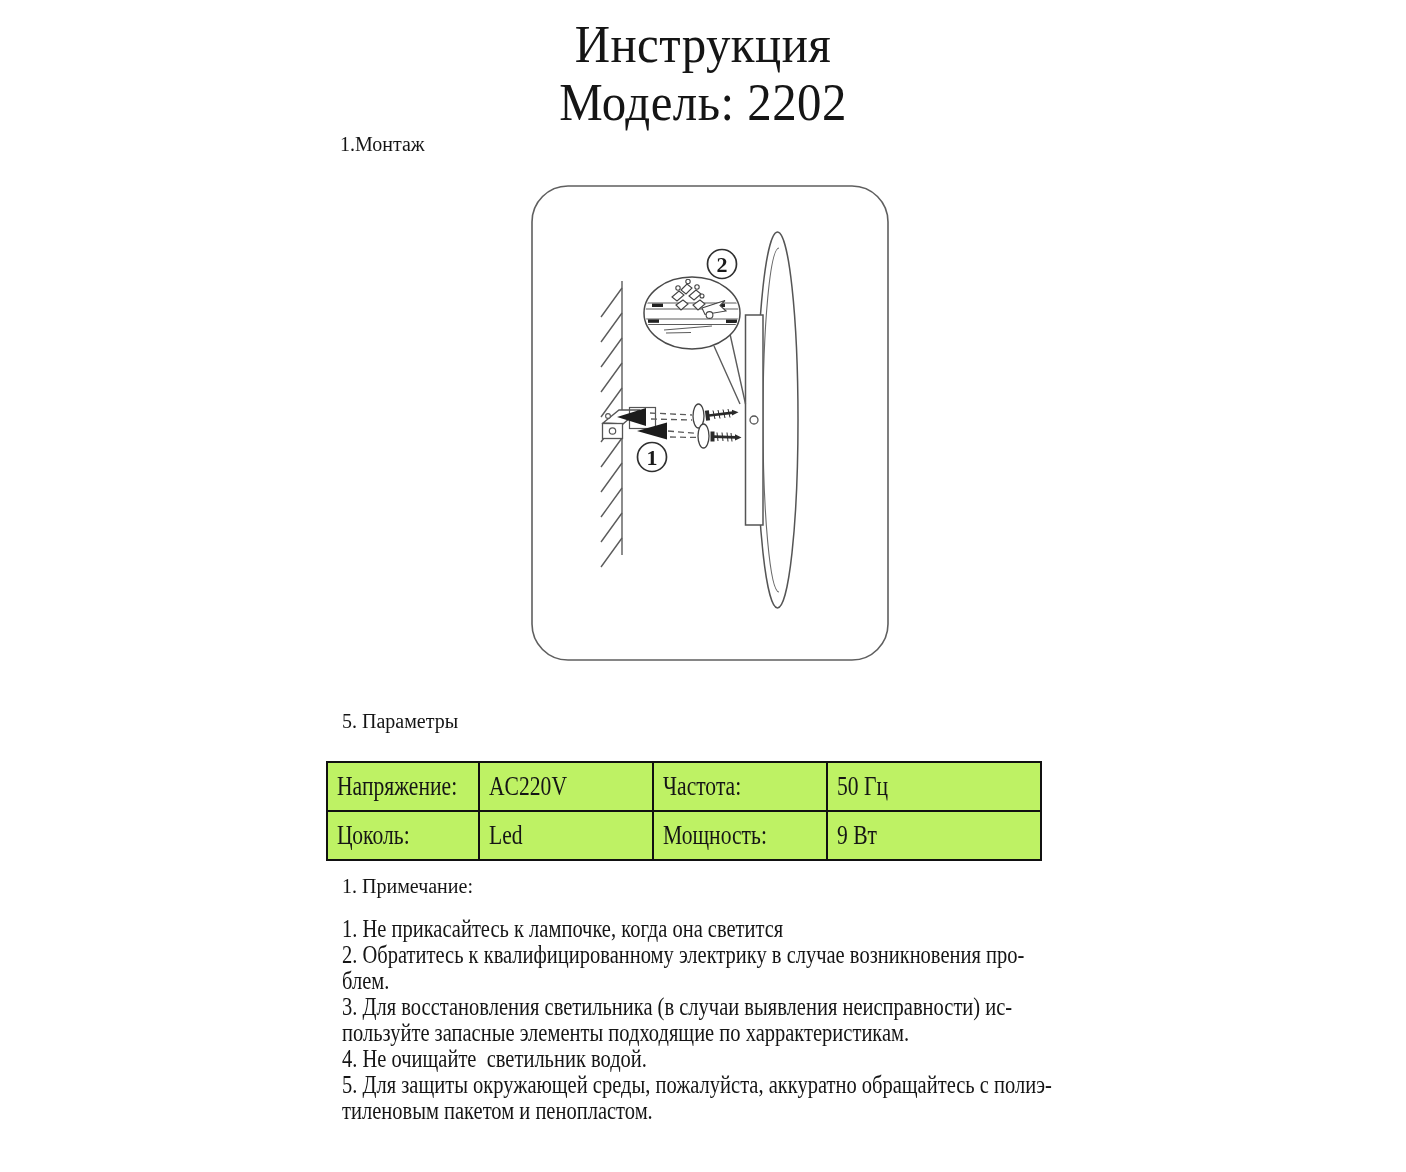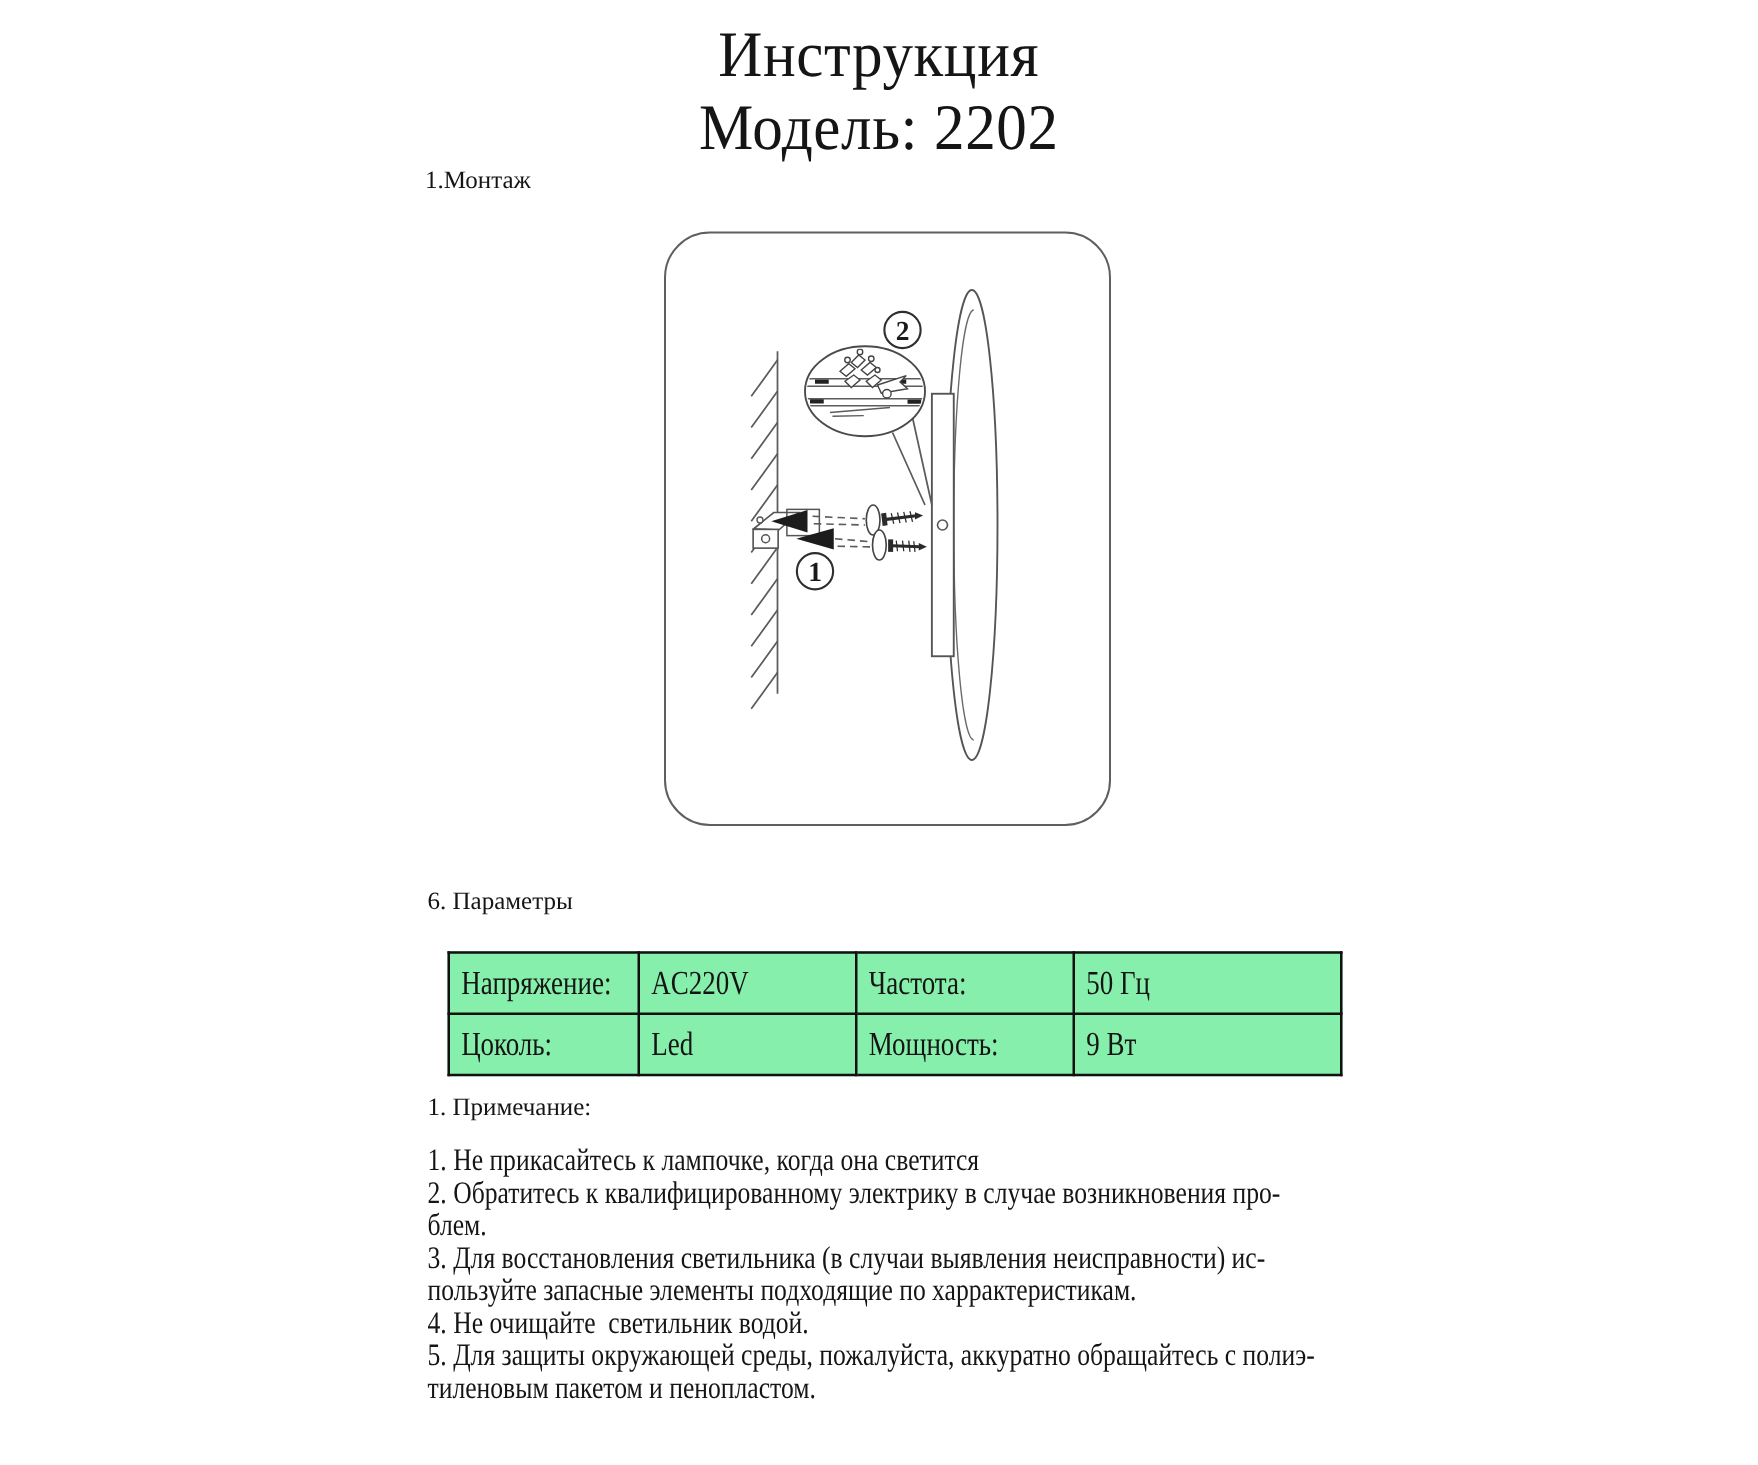--- a/index.html
+++ b/index.html
@@ -15,23 +15,23 @@
     transform:scaleX(.94);transform-origin:50% 0;
   }
   .sec-heading{
     font-size:20px;line-height:32px;white-space:nowrap;
   }
   .h-montage{left:340px;top:128px;}
   .h-params{left:342px;top:705px;}
   .h-notes{left:342px;top:870px;}
   .diagram{left:530px;top:184px;width:360px;height:478px;}
   table.params{
-    left:358px;top:761px;width:714px;height:94px;
+    left:326px;top:761px;width:714px;height:94px;
     border-collapse:collapse;table-layout:fixed;position:absolute;
-    background:#86efac;
+    background:#bef264;
   }
   table.params td{
     border:2px solid #111;height:47px;padding:0 0 0 9px;
     font-size:27px;vertical-align:middle;overflow:hidden;white-space:nowrap;
   }
   table.params td span{
     display:inline-block;transform:scaleX(.8);transform-origin:0 50%;
   }
   col.c1{width:152px;} col.c2{width:174px;} col.c3{width:174px;} col.c4{width:214px;}
   .notes{left:342px;top:916px;font-size:25px;line-height:26px;font-family:Liberation Serif, serif;}
@@ -138,21 +138,21 @@
     <g>
       <circle cx="122" cy="273" r="14.5" fill="#ffffff" stroke="#2f2f2f" stroke-width="1.7"></circle>
       <text x="122" y="281" text-anchor="middle" font-size="22" font-weight="bold" fill="#1a1a1a">1</text>
     </g>
     <g>
       <circle cx="192" cy="80" r="14.5" fill="#ffffff" stroke="#2f2f2f" stroke-width="1.7"></circle>
       <text x="192" y="88" text-anchor="middle" font-size="22" font-weight="bold" fill="#1a1a1a">2</text>
     </g>
   </svg>
 
-  <div class="abs sec-heading h-params">6. Параметры</div>
+  <div class="abs sec-heading h-params">5. Параметры</div>
 
   <table class="params">
     <colgroup>
         <col class="c1">
         <col class="c2">
         <col class="c3">
         <col class="c4">
       </colgroup>
     <tbody>
       <tr>

